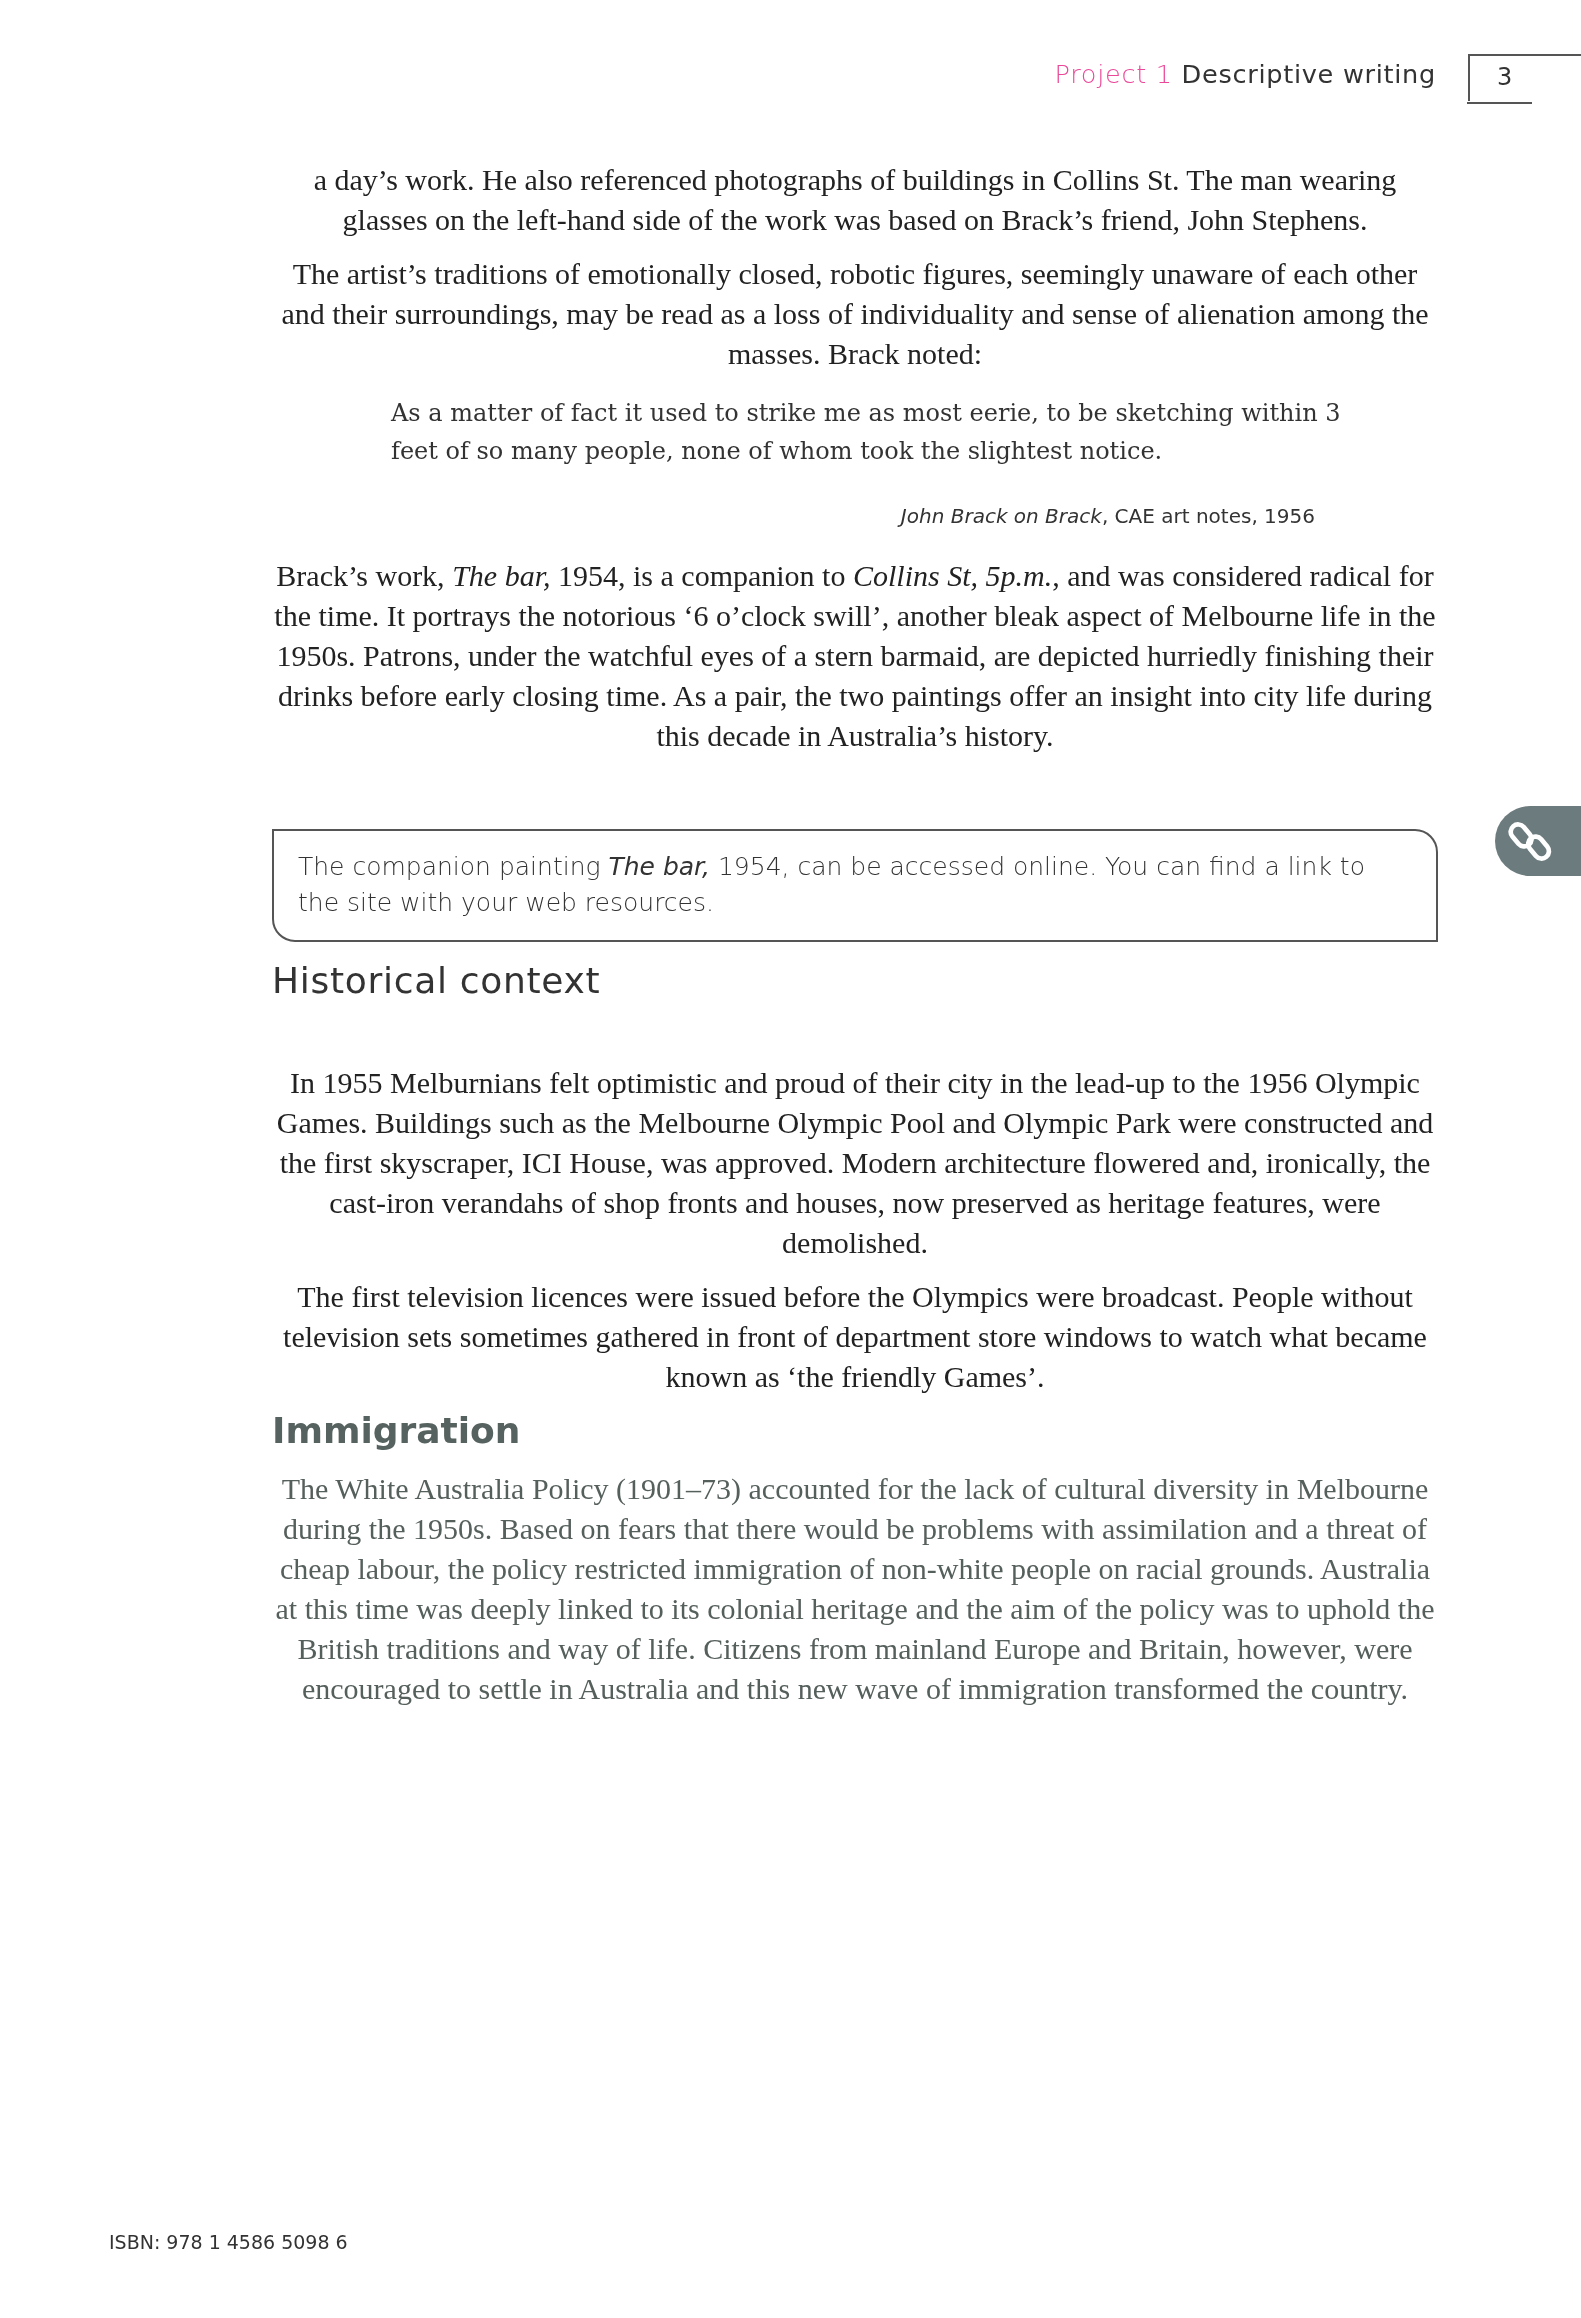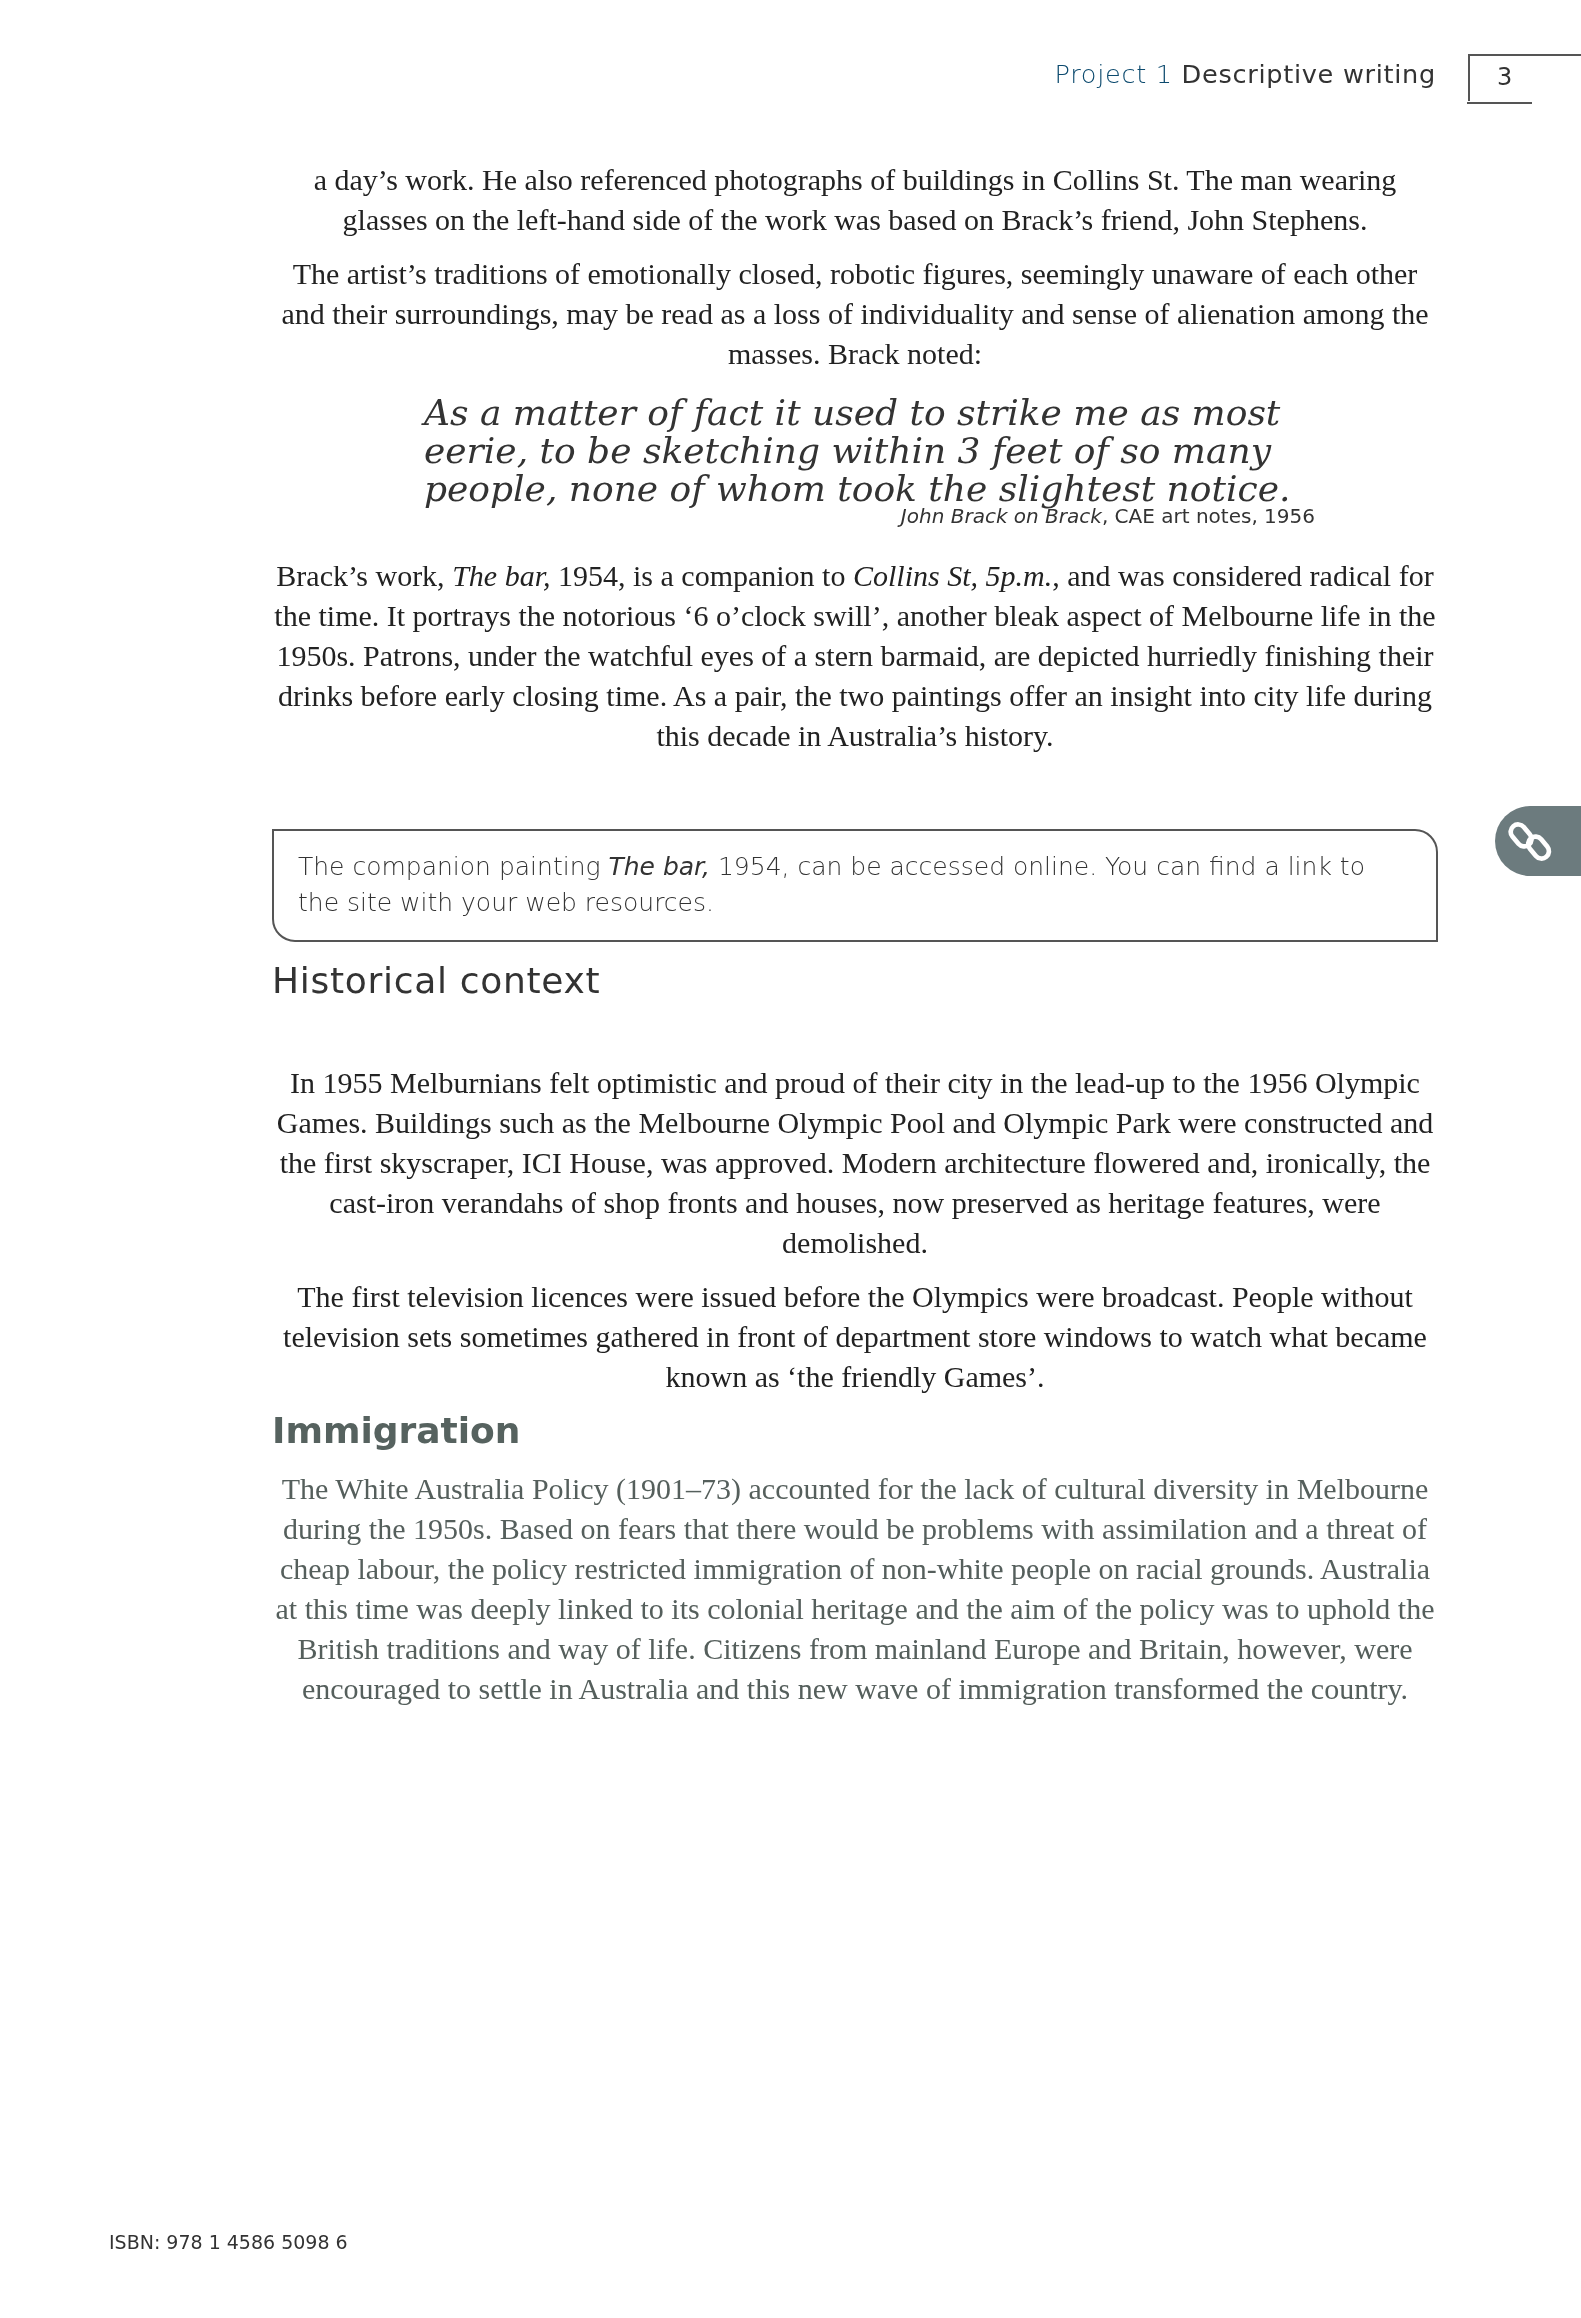--- a/index.html
+++ b/index.html
@@ -1,24 +1,24 @@
 <!DOCTYPE html>
 <html style="font-size:10.8px"><head>
 <meta charset="utf-8">
 <style>
   html, body { margin:0; padding:0; background:#ffffff; }
   body { width:1581px; height:2319px; position:relative; overflow:hidden; color:#2b2b2b; }
   .running-head { position:absolute; top:59px; right:145px; font-family:"DejaVu Sans", sans-serif; font-size:25.6px; color:#333; letter-spacing:0.7px; }
-  .running-head .proj { color:#0c4a6e; font-weight:300; }
+  .running-head .proj { color:#ec4899; font-weight:300; }
   .page-num { position:absolute; top:54px; left:1468px; width:113px; height:47px; border-top:2.7px solid #555; border-left:2.7px solid #555; box-sizing:border-box; }
   .page-num::after { content:""; position:absolute; left:-2.7px; bottom:-2.7px; width:65px; border-bottom:2.7px solid #555; }
   .page-num span { position:absolute; left:27px; top:6.7px; font-family:"DejaVu Sans", sans-serif; font-size:24px; color:#333; }
   .body-text { position:absolute; left:272px; width:1166px; font-family:"Liberation Serif", serif; font-size:30px; line-height:40px; color:#222;text-align:center; }
   .body-text p { margin:0 0 13.5px 0; }
-  .quote { position:absolute; left:391px; width:957px; font-family:"DejaVu Serif", serif; font-style:italic; font-size:36px; line-height:38px; color:#333;margin-left:33px; }
+  .quote { position:absolute; left:391px; width:957px; font-family:"DejaVu Serif", serif; font-size:24px; line-height:38px; color:#333; }
   .cite { position:absolute; right:266px; top:504px; font-family:"DejaVu Sans", sans-serif; font-size:20px; color:#333;text-align:right; }
   .cite i { font-style:italic; }
   .note-box { position:absolute; left:272px; top:789px; width:1166px; height:113px; border:2px solid #555; border-radius:0 23px 0 23px; box-sizing:border-box; padding:17.5px 24px; font-family:"DejaVu Sans", sans-serif; font-size:25px; line-height:36px; color:#333; font-weight:300;margin-top:40px; }
   .link-tab { position:absolute; left:1495px; top:806px; width:86px; height:70px; background:#6c7b7e; border-radius:35px 0 0 35px; }
   .link-tab svg { position:absolute; left:12px; top:12px; }
   .h1 { position:absolute; left:272px; top:960px; font-family:"DejaVu Sans", sans-serif; font-size:36px; color:#333; font-weight:normal; letter-spacing:0.7px; }
   .h2 { position:absolute; left:272px; top:1410px; font-family:"DejaVu Sans", sans-serif; font-size:36px; color:#56625f; font-weight:bold; }
   .immig { color:#555f5c; }
   .isbn { position:absolute; left:109px; top:2231px; font-family:"DejaVu Sans", sans-serif; font-size:19px; color:#333; }
 </style>

